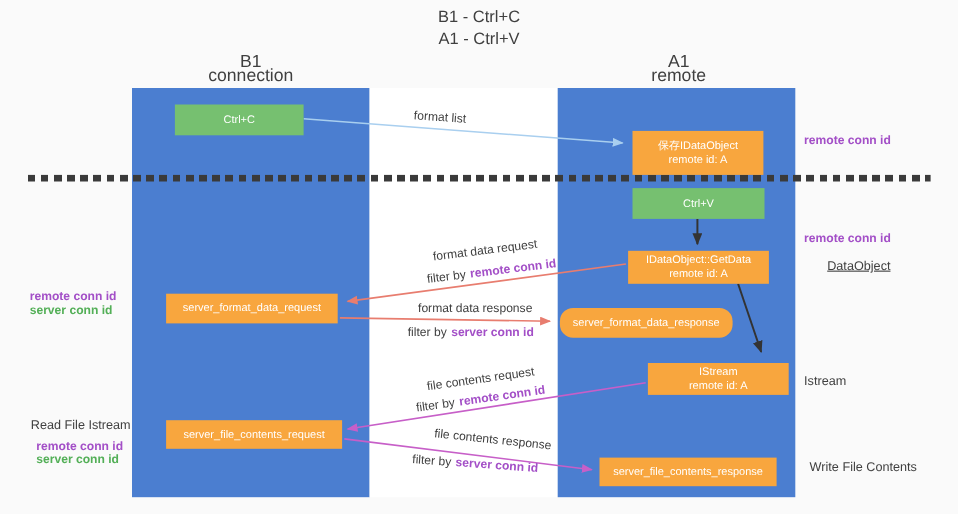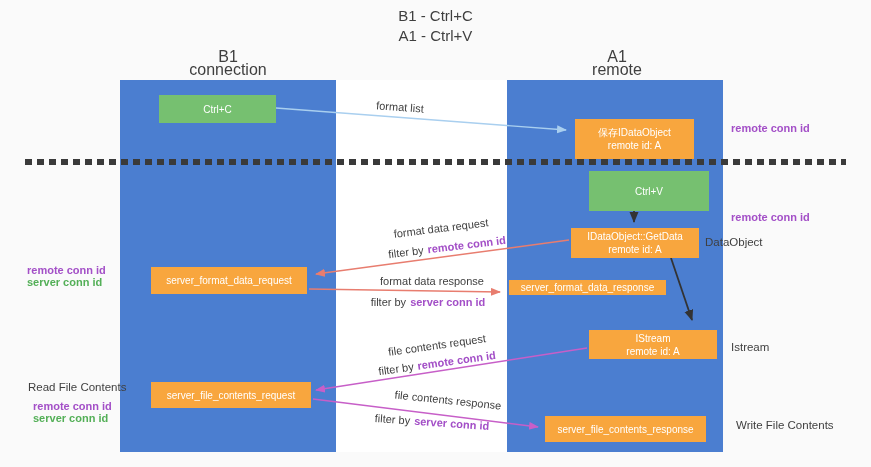--- a/index.html
+++ b/index.html
@@ -126,59 +126,59 @@
 
   <div class="node green" style="left:159px;top:95px;width:117px;height:28px;">
     <div>Ctrl+C</div>
   </div>
 
   <div class="node orange" style="left:575px;top:119px;width:119px;height:40px;">
     <div>保存IDataObject</div>
     <div>remote id: A</div>
   </div>
 
-  <div class="node green" style="left:589px;top:171px;width:120px;height:40px;">
+  <div class="node green" style="left:575px;top:171px;width:120px;height:28px;">
     <div>Ctrl+V</div>
   </div>
 
   <div class="node orange" style="left:571px;top:228px;width:128px;height:30px;">
     <div>IDataObject::GetData</div>
     <div>remote id: A</div>
   </div>
 
   <div class="node orange" style="left:151px;top:267px;width:156px;height:27px;">
     <div>server_format_data_request</div>
   </div>
 
-  <div class="node orange" style="left:509px;top:280px;width:157px;height:15px;">
+  <div class="node orange" style="left:509px;top:280px;width:157px;height:27px;border-radius:12px;">
     <div>server_format_data_response</div>
   </div>
 
   <div class="node orange" style="left:589px;top:330px;width:128px;height:29px;">
     <div>IStream</div>
     <div>remote id: A</div>
   </div>
 
   <div class="node orange" style="left:151px;top:382px;width:160px;height:26px;">
     <div>server_file_contents_request</div>
   </div>
 
   <div class="node orange" style="left:545px;top:416px;width:161px;height:26px;">
     <div>server_file_contents_response</div>
   </div>
 
   <div class="side-label conn-id purple" style="left:731px;top:122px;">remote conn id</div>
   <div class="side-label conn-id purple" style="left:731px;top:211px;">remote conn id</div>
-  <div class="side-label plain-label" style="left:705px;top:236px;">DataObject</div>
+  <div class="side-label plain-label" style="left:752px;top:236px;text-decoration:underline;">DataObject</div>
   <div class="side-label plain-label" style="left:731px;top:341px;">Istream</div>
   <div class="side-label plain-label" style="left:736px;top:419px;">Write File Contents</div>
 
   <div class="side-label conn-id purple" style="left:27px;top:264px;">remote conn id</div>
   <div class="side-label conn-id green" style="left:27px;top:276px;">server conn id</div>
-  <div class="side-label plain-label" style="left:28px;top:381px;">Read File Contents</div>
+  <div class="side-label plain-label" style="left:28px;top:381px;">Read File Istream</div>
   <div class="side-label conn-id purple" style="left:33px;top:400px;">remote conn id</div>
   <div class="side-label conn-id green" style="left:33px;top:412px;">server conn id</div>
 
   <div class="flow-label" style="left:400px;top:107px;--r:4deg;">format list</div>
 
   <div class="flow-label" style="left:441px;top:228px;--r:-7deg;">format data request</div>
   <div class="flow-label" style="left:447px;top:247px;--r:-7deg;">
     <span class="filter-prefix">filter by</span><span class="filter-id">remote conn id</span>
   </div>
 

